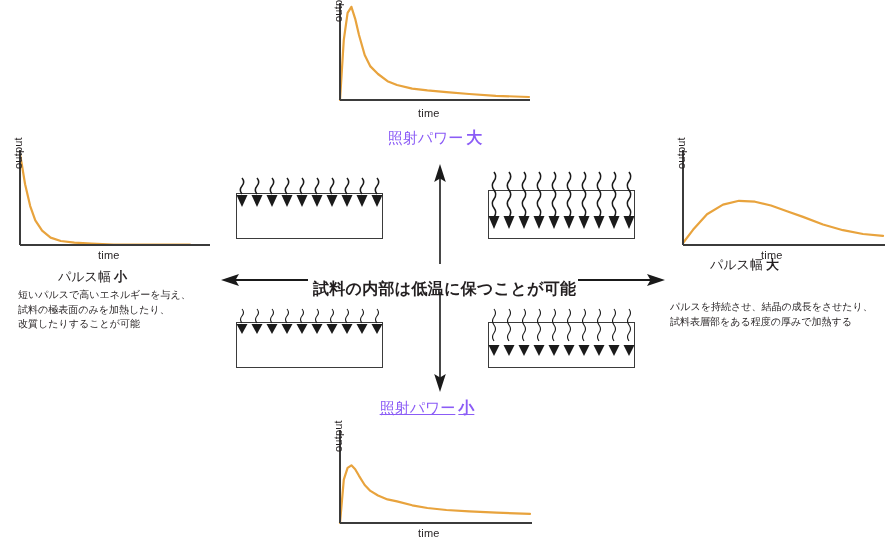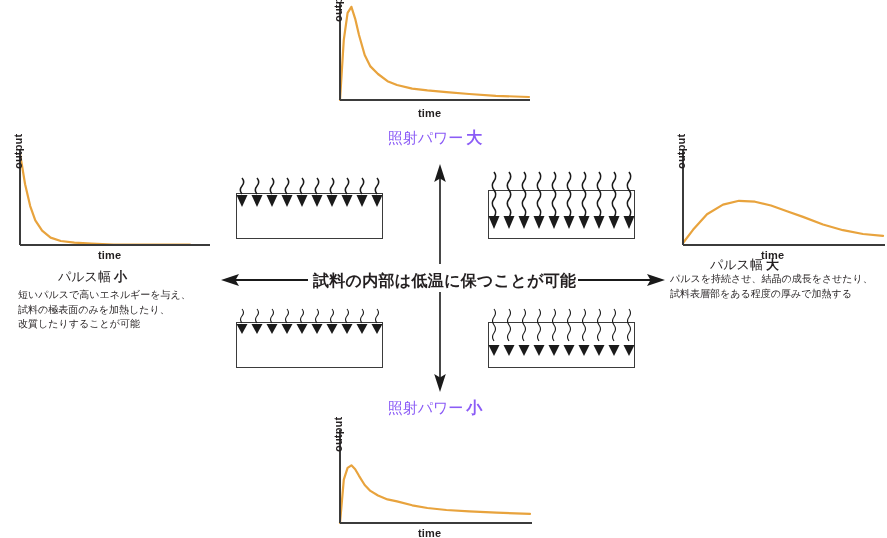--- a/index.html
+++ b/index.html
@@ -11,21 +11,21 @@
     width: 887px;
     height: 538px;
     position: relative;
     overflow: hidden;
     font-family: "Liberation Sans", "DejaVu Sans", sans-serif;
     color: #1a1a1a;
   }
   .abs { position: absolute; }
 
   
-  .chart { position: absolute; font-weight: bold; }
+  .chart { position: absolute; }
   .chart svg { display: block; }
   .axis-label {
     position: absolute;
     font-size: 11px;
     color: #231f20;
     letter-spacing: 0.2px;
     white-space: nowrap;
   }
   .axis-label.y {
     transform: rotate(-90deg);
@@ -63,20 +63,21 @@
     white-space: pre-line;
   }
 
   .center-headline {
     position: absolute;
     font-size: 16px;
     font-weight: bold;
     color: #231f20;
     white-space: nowrap;
     letter-spacing: 0.3px;
+    margin-top: 8px;
   }
 
   
   .sample-box {
     position: absolute;
     background: #ffffff;
     border: 1.6px solid #3b3b3b;
     box-sizing: border-box;
   }
   .beam-layer {
@@ -126,21 +127,21 @@
     <line x1="18" y1="5" x2="18" y2="100" stroke="#3b3b3b" stroke-width="2"></line>
     <line x1="18" y1="100" x2="220" y2="100" stroke="#3b3b3b" stroke-width="2"></line>
   </svg>
   <div class="axis-label y" style="left:10px; top:24px;">output</div>
   <div class="axis-label" style="left:96px; top:104px;">time</div>
 </div>
 
 <div class="side-title" style="left:670px; top:256px;">
   <span>パルス幅</span><span class="big">大</span>
 </div>
-<div class="side-body" style="left:670px; top:272px; width:216px;">パルスを持続させ、結晶の成長をさせたり、
+<div class="side-body" style="left:670px; top:300px; width:216px;">パルスを持続させ、結晶の成長をさせたり、
 試料表層部をある程度の厚みで加熱する</div>
 
 <svg class="abs" style="left:420px; top:160px;" width="40" height="110" viewBox="0 0 40 110">
   <line x1="20" y1="104" x2="20" y2="16" stroke="#1a1a1a" stroke-width="1.6"></line>
   <polygon points="20,4 14.2,22 20,18.5 25.8,22" fill="#1a1a1a"></polygon>
 </svg>
 
 <svg class="abs" style="left:420px; top:292px;" width="40" height="105" viewBox="0 0 40 105">
   <line x1="20" y1="0" x2="20" y2="88" stroke="#1a1a1a" stroke-width="1.6"></line>
   <polygon points="20,100 14.2,82 20,85.5 25.8,82" fill="#1a1a1a"></polygon>
@@ -271,21 +272,21 @@
       <polygon points="60.5,38 71.5,38 66,49"></polygon>
         <polygon points="75.5,38 86.5,38 81,49"></polygon>
       <polygon points="90.5,38 101.5,38 96,49"></polygon>
         <polygon points="105.5,38 116.5,38 111,49"></polygon>
       <polygon points="120.5,38 131.5,38 126,49"></polygon>
         <polygon points="135.5,38 146.5,38 141,49"></polygon>
     </g>
   </svg>
 </div>
 
-<div class="cap-center" style="left:320px; top:398px; width:230px;">
+<div class="cap-center" style="left:312px; top:398px; width:230px;text-decoration:underline;">
   <span>照射パワー</span><span class="big">小</span>
 </div>
 
 <div class="chart" style="left:300px; top:420px; width:250px; height:115px;">
   <svg width="250" height="115" viewBox="0 0 250 115">
     <polyline fill="none" stroke="#e8a33d" stroke-width="2.2" stroke-linecap="round" stroke-linejoin="round" points="40,103 43.8,59.7 47.6,47.9 51.4,45.3 55.2,49.2 59,55.8 64.7,65 70.4,70.9 78,75.5 87.5,79.4 97,81.4 112.2,85.3 127.4,88 146.4,90 169.2,91.3 196.4,92.6 230,93.9"></polyline>
     <line x1="40" y1="10" x2="40" y2="103" stroke="#3b3b3b" stroke-width="2"></line>
     <line x1="40" y1="103" x2="232" y2="103" stroke="#3b3b3b" stroke-width="2"></line>
   </svg>
   <div class="axis-label y" style="left:32px; top:32px;">output</div>

